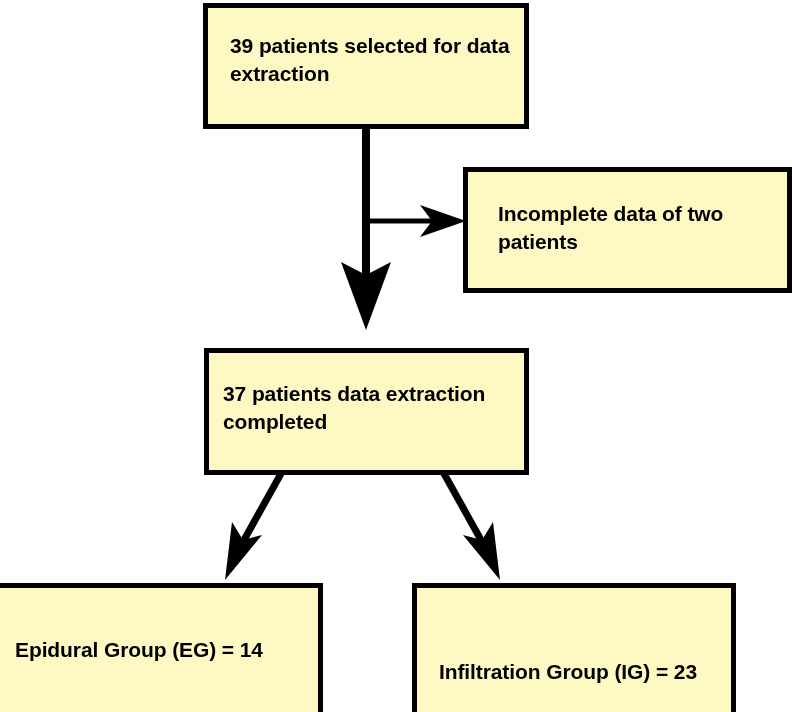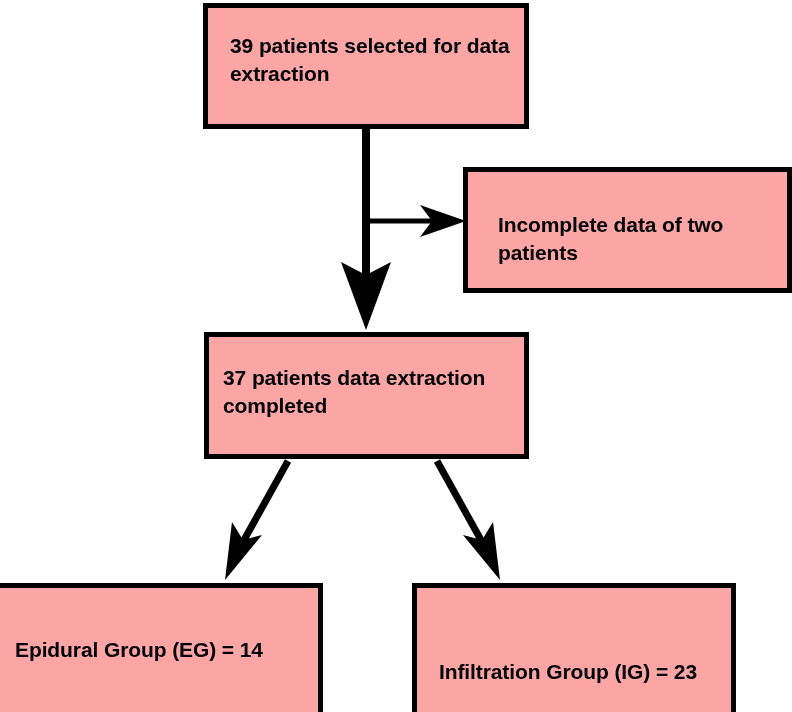--- a/index.html
+++ b/index.html
@@ -14,44 +14,44 @@
   #flow-root {
     position: relative;
     width: 792px;
     height: 712px;
     background: #ffffff;
     overflow: hidden;
   }
   .flow-box {
     position: absolute;
     box-sizing: border-box;
-    background: #fca5a5;
+    background: #fef9c3;
     border: 5px solid #000000;
     display: flex;
     align-items: center;
   }
   .flow-box-label {
     font-family: "Liberation Sans", sans-serif;
     font-weight: bold;
     font-size: 21px;
     line-height: 1.32;
     color: #000000;
     letter-spacing: -0.1px;
     padding: 0 0 0 22px;
     width: 100%;
     box-sizing: border-box;
   }
   
   #box-selected      { left: 203px; top: 3px;   width: 326px; height: 126px; }
   #box-selected .flow-box-label { align-self: flex-start; padding-top: 24px; }
 
   #box-incomplete    { left: 463px; top: 167px; width: 329px; height: 126px; }
-  #box-incomplete .flow-box-label { align-self: flex-start; padding-top: 28px; padding-left: 30px; margin-top: 11px; }
+  #box-incomplete .flow-box-label { align-self: flex-start; padding-top: 28px; padding-left: 30px; }
 
-  #box-completed     { left: 204px; top: 332px; width: 325px; height: 127px; }
+  #box-completed     { left: 204px; top: 348px; width: 325px; height: 127px; }
   #box-completed .flow-box-label { align-self: flex-start; padding-top: 27px; padding-left: 14px; }
 
   #box-epidural      { left: -5px;  top: 583px; width: 328px; height: 134px; }
   #box-epidural .flow-box-label { padding-left: 15px; }
 
   #box-infiltration  { left: 412px; top: 583px; width: 324px; height: 134px; }
   #box-infiltration .flow-box-label { padding-left: 22px; margin-top: 44px; }
 
   #connectors {
     position: absolute;

